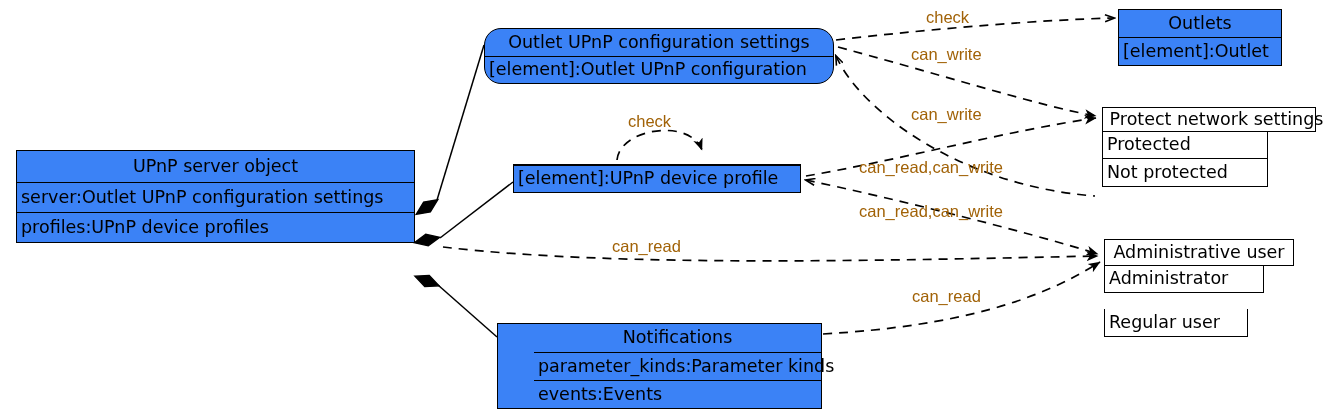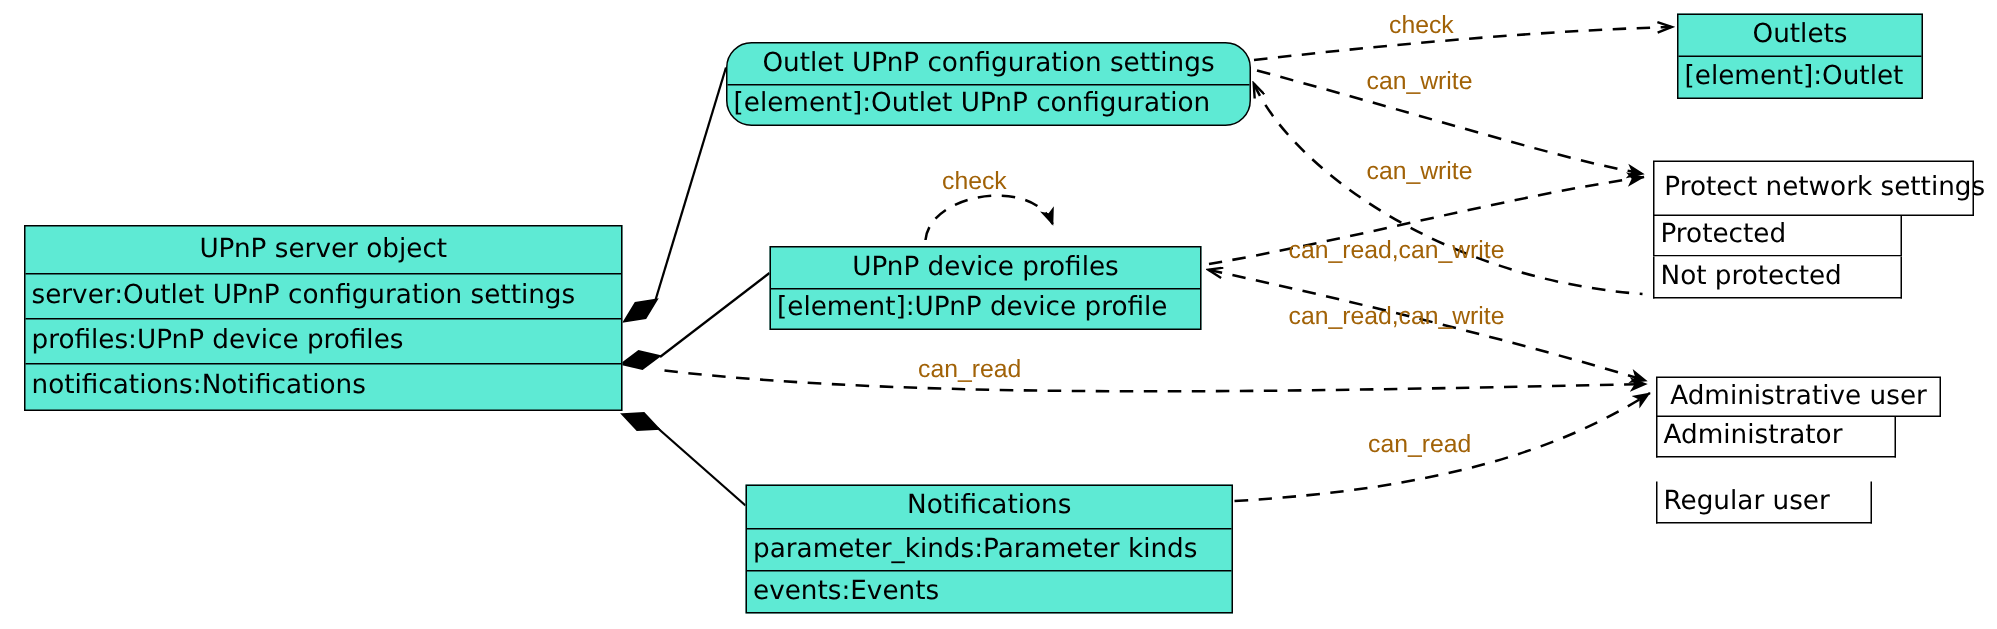--- a/index.html
+++ b/index.html
@@ -7,21 +7,21 @@
   #stage{
     position:relative;
     width:1331px;
     height:419px;
     background:#ffffff;
     overflow:hidden;
     font-family:"DejaVu Sans", sans-serif;
   }
   svg.layer{position:absolute;left:0;top:0;width:1331px;height:419px;pointer-events:none;}
   svg.layer.edges{z-index:1;}
-  .node{position:absolute;background:#5eead4;border:1.6px solid #000;box-sizing:border-box;z-index:3;}
+  .node{position:absolute;background:#3b82f6;border:1.6px solid #000;box-sizing:border-box;z-index:3;}
   .node .row{
     border-top:1.6px solid #000;
     box-sizing:border-box;
     font-size:17.5px;
     line-height:1;
     color:#000;
     white-space:nowrap;
     display:flex;
     align-items:center;
     padding:0 4px;
@@ -92,51 +92,49 @@
 
     <path d="M823,334 C960,326 1040,300 1100,262" fill="none" stroke="#000" stroke-width="1.7" stroke-dasharray="9,7" marker-end="url(#arrowSolid)"></path>
 
     <path d="M617,160 C620,128 690,118 702,150" fill="none" stroke="#000" stroke-width="1.7" stroke-dasharray="9,7" marker-end="url(#arrowSolid)"></path>
   </svg>
 
   <div class="node" style="left:16px;top:150px;width:399px;">
     <div class="row head" style="height:31px;">UPnP server object</div>
     <div class="row attr" style="height:30px;">server:Outlet UPnP configuration settings</div>
     <div class="row attr" style="height:30px;">profiles:UPnP device profiles</div>
-    <div class="row attr" style="height:31px;">notifications:Notifications</div>
   </div>
 
   <div class="node" style="left:484px;top:28px;width:350px;border-radius:17px;">
     <div class="row head" style="height:27px;">Outlet UPnP configuration settings</div>
     <div class="row attr" style="height:27px;">[element]:Outlet UPnP configuration</div>
   </div>
 
   <div class="node" style="left:513px;top:164px;width:288px;">
-    <div class="row head" style="height:27px;">UPnP device profiles</div>
     <div class="row attr" style="height:27px;">[element]:UPnP device profile</div>
   </div>
 
-  <div class="node" style="left:497px;top:323px;width:325px;">
+  <div class="node" style="left:497px;top:323px;width:325px;padding-left:36px;">
     <div class="row head" style="height:28px;">Notifications</div>
     <div class="row attr" style="height:28px;text-align:right;">parameter_kinds:Parameter kinds</div>
     <div class="row attr" style="height:28px;">events:Events</div>
   </div>
 
   <div class="node" style="left:1118px;top:9px;width:164px;">
     <div class="row head" style="height:27px;">Outlets</div>
     <div class="row attr" style="height:28px;">[element]:Outlet</div>
   </div>
 
   <div class="node split" style="left:1102px;top:107px;width:214px;">
-    <div class="row head" style="height:37px;width:214px;padding-left:19px;">Protect network settings</div>
+    <div class="row head" style="height:25px;width:214px;padding-left:19px;">Protect network settings</div>
     <div class="row attr" style="height:27px;width:166px;">Protected</div>
     <div class="row attr" style="height:28px;width:166px;">Not protected</div>
   </div>
 
-  <div class="node split" style="left:1104px;top:251px;width:190px;">
+  <div class="node split" style="left:1104px;top:239px;width:190px;">
     <div class="row head" style="height:27px;width:190px;">Administrative user</div>
     <div class="row attr" style="height:27px;width:160px;">Administrator</div>
     <div class="row attr" style="height:28px;width:144px;margin-top:16px;">Regular user</div>
   </div>
 
   <div class="edge-label" style="left:926px;top:9px;">check</div>
 
   <div class="edge-label" style="left:911px;top:46px;">can_write</div>
 
   <div class="edge-label" style="left:911px;top:106px;">can_write</div>

